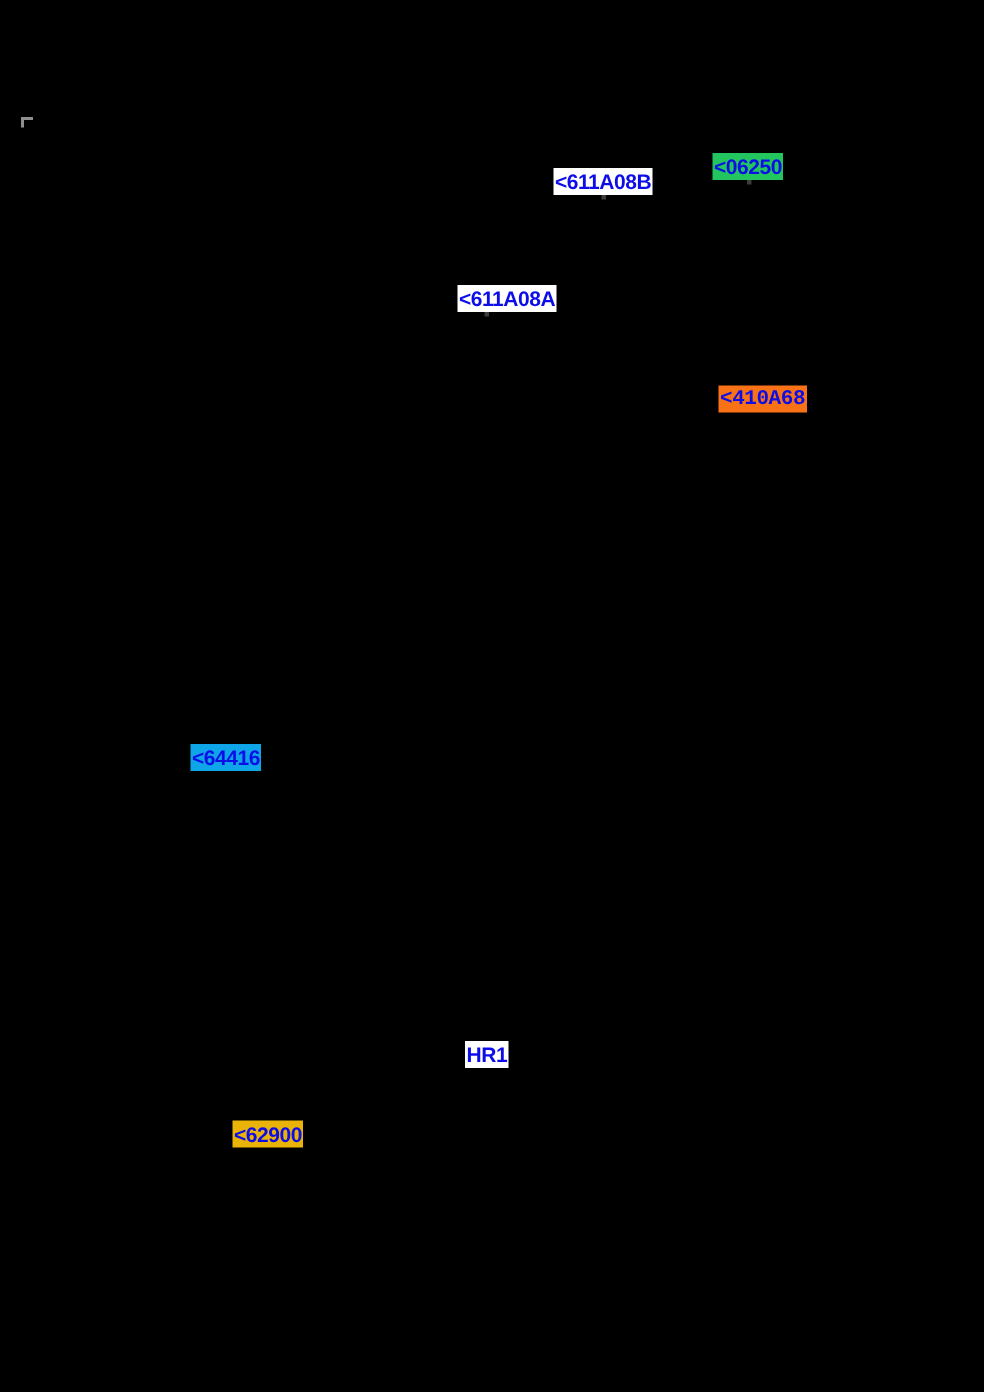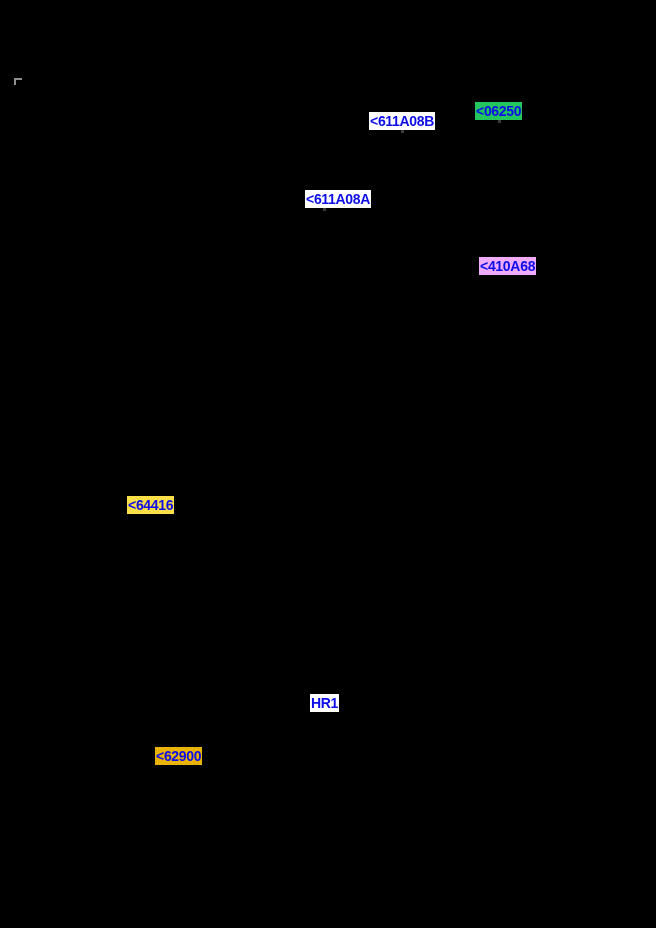--- a/index.html
+++ b/index.html
@@ -57,18 +57,18 @@
 <div id="canvas">
   <div class="corner-mark tl" id="corner-tl" style="left: 14px; top: 78px;"></div>
   <div class="corner-mark br" id="corner-br" style="left: 593px; top: 881px;"></div>
   <div id="labels-layer">
       <span class="part-link" style="left: 369px; top: 112px; color: rgb(13, 13, 232); background: rgb(255, 255, 255);">&lt;611A08B</span>
       <span class="pointer-tick" style="top: 130px; left: 401px;"></span>
       <span class="part-link" style="left: 475px; top: 102px; color: rgb(13, 13, 232); background: #22c55e;">&lt;06250</span>
       <span class="pointer-tick" style="top: 120px; left: 498px;"></span>
       <span class="part-link" style="left: 305px; top: 190px; color: rgb(13, 13, 232); background: rgb(255, 255, 255);">&lt;611A08A</span>
       <span class="pointer-tick" style="top: 208px; left: 323px;"></span>
-      <span class="part-link" style="left: 479px; top: 257px; color: rgb(13, 13, 232); background: #f0abfc;">&lt;410A68</span>
-      <span class="part-link" style="left: 127px; top: 496px; color: rgb(13, 13, 232); background: #fde047;">&lt;64416</span>
+      <span class="part-link" style="left: 479px; top: 257px; color: rgb(13, 13, 232); background: #f97316; font-family: Liberation Mono, monospace;">&lt;410A68</span>
+      <span class="part-link" style="left: 127px; top: 496px; color: rgb(13, 13, 232); background: #0ea5e9;">&lt;64416</span>
       <span class="part-link" style="left: 310px; top: 694px; color: rgb(13, 13, 232); background: rgb(255, 255, 255); text-align: right;">HR1</span>
       <span class="part-link" style="left: 155px; top: 747px; color: rgb(13, 13, 232); background: #eab308;">&lt;62900</span>
     </div>
 </div>
 
 </body></html>

